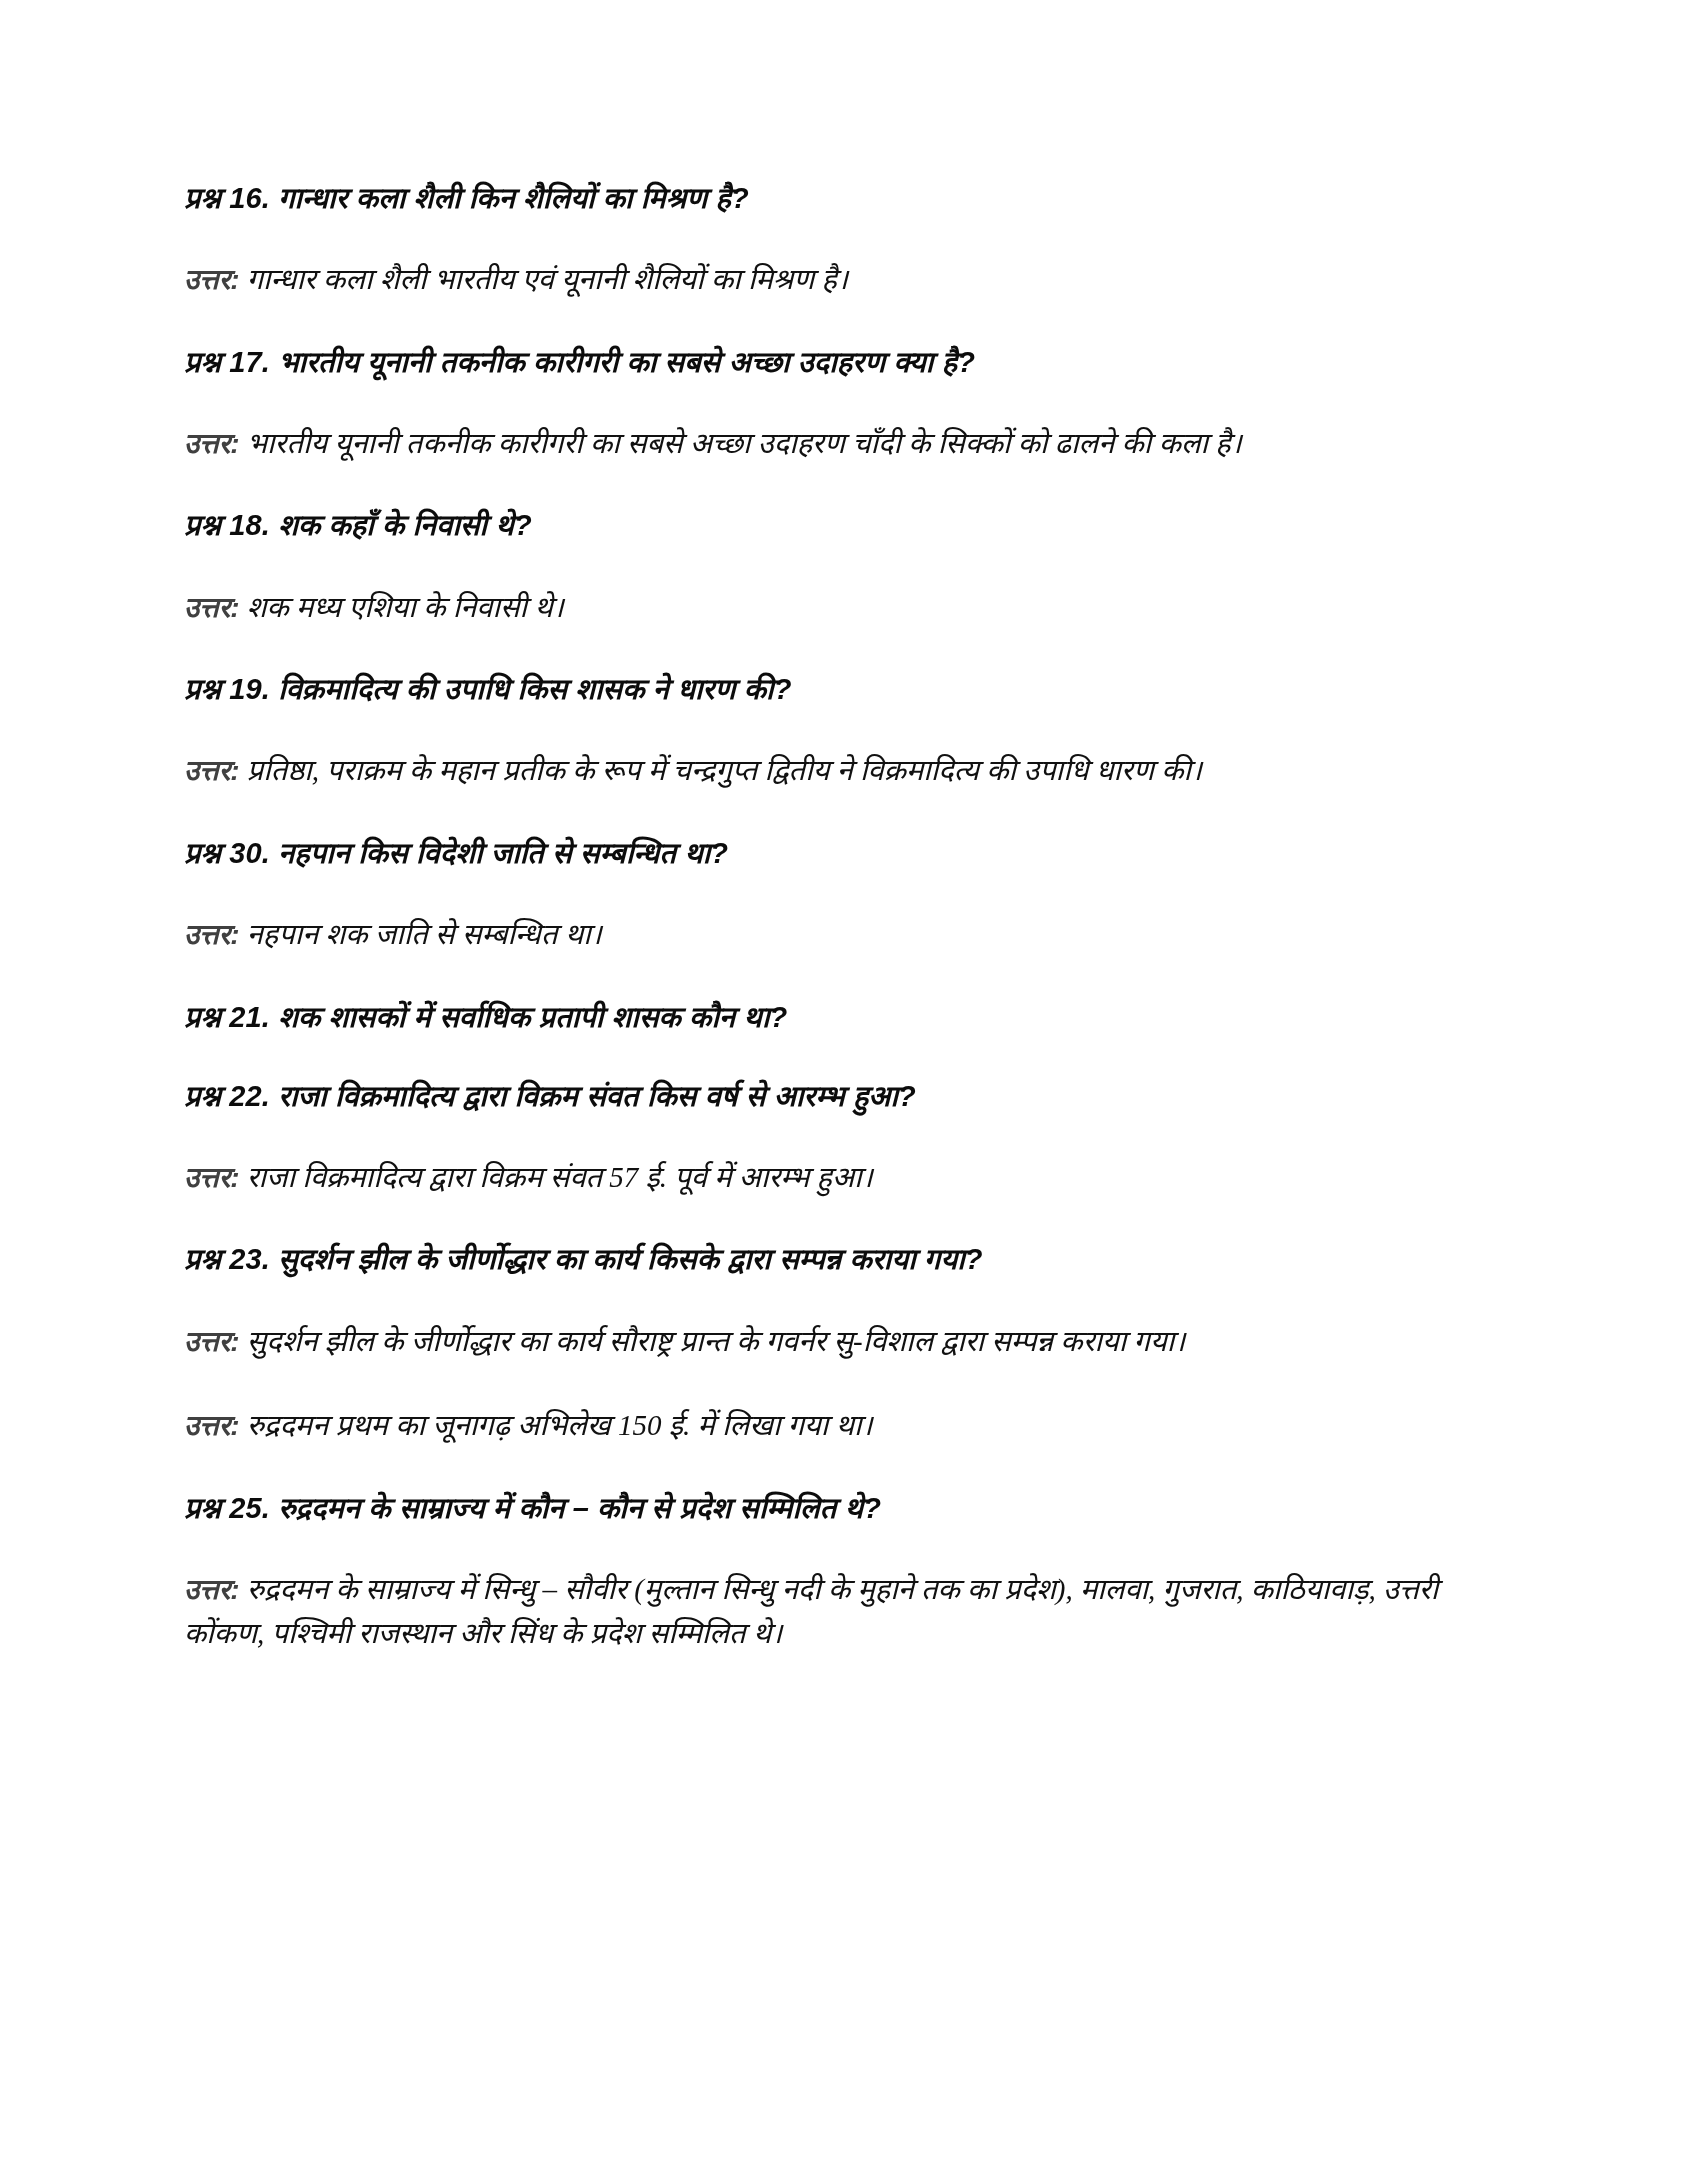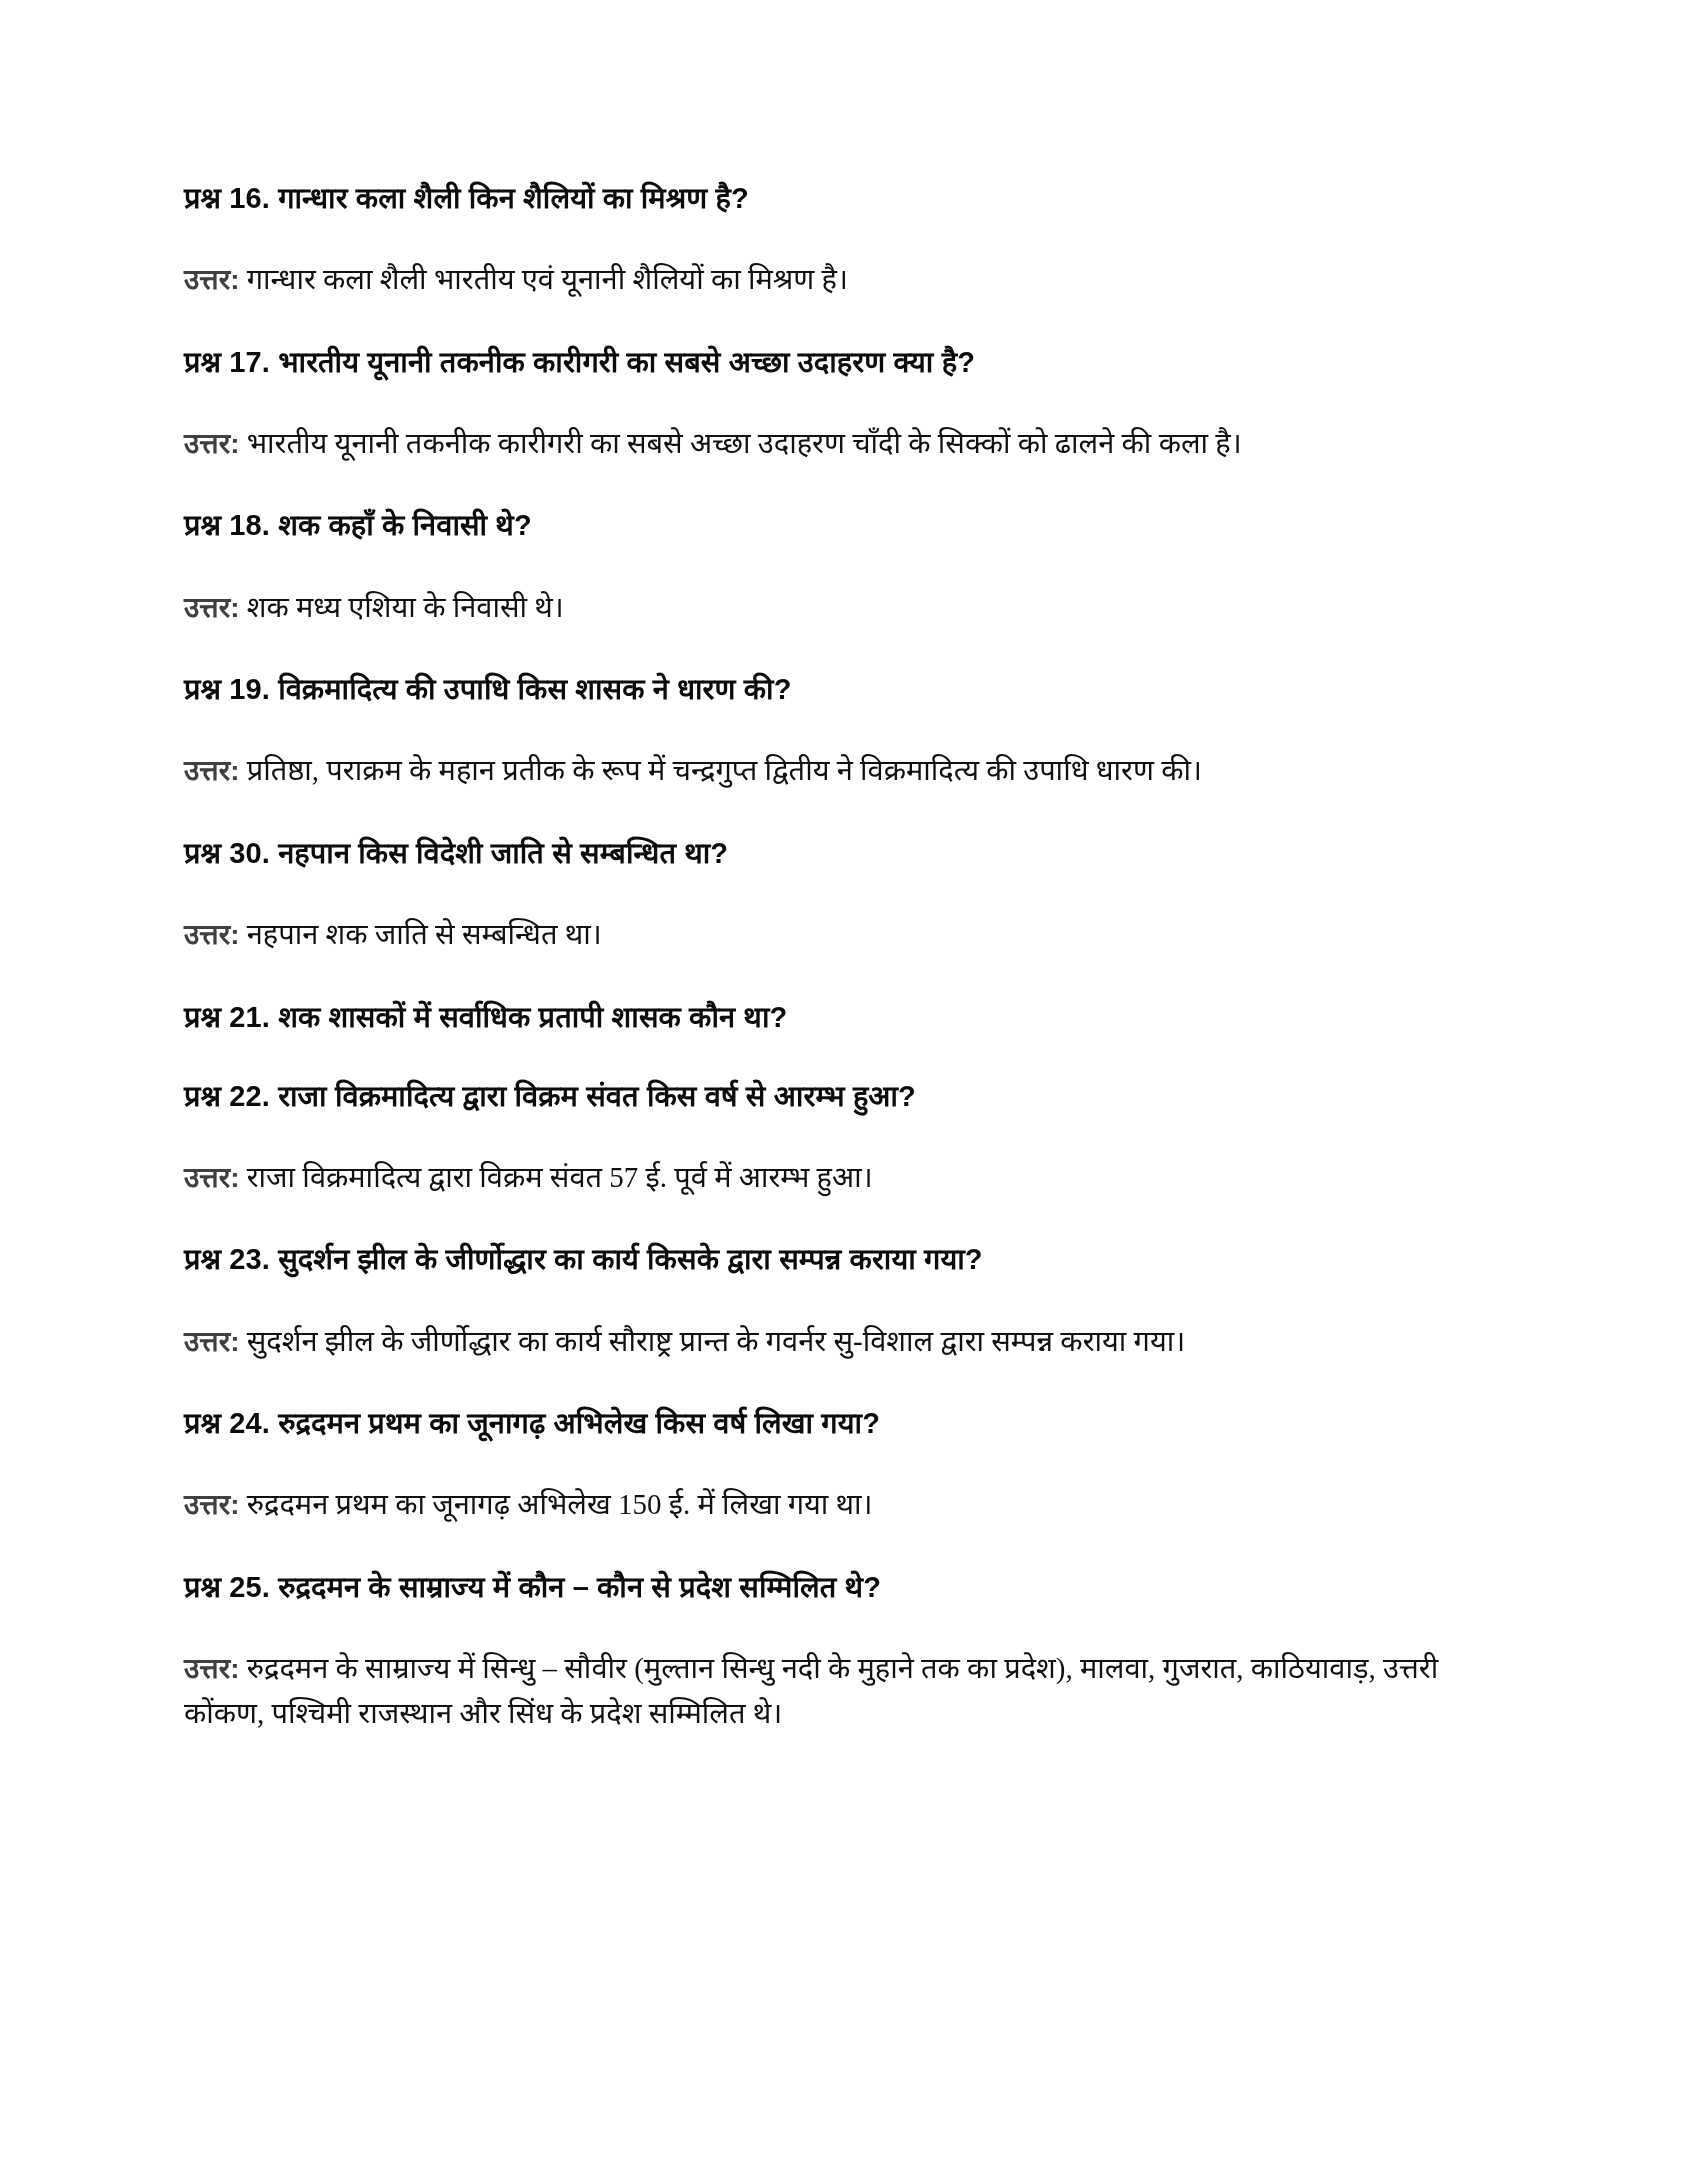--- a/index.html
+++ b/index.html
@@ -9,20 +9,21 @@
     background: #ffffff;
   }
   .page {
     position: relative;
     width: 1683px;
     height: 1742px;
     background: #ffffff;
     box-sizing: border-box;
     overflow: hidden;
     font-family: "Liberation Serif", "DejaVu Serif", serif;
+    font-style: italic;
   }
   .content {
     position: absolute;
     left: 184px;
     top: 178px;
     width: 1307px;
   }
   .qa-block {
     margin: 0 0 0px 0;
   }
@@ -88,21 +89,20 @@
       </div>
       <div class="qa-block">
         <p class="question">प्रश्न 22. राजा विक्रमादित्य द्वारा विक्रम संवत किस वर्ष से आरम्भ हुआ?</p>
         <p class="answer"><span class="ans-label">उत्तर:</span> <span class="ans-text">राजा विक्रमादित्य द्वारा विक्रम संवत 57 ई. पूर्व में आरम्भ हुआ।</span></p>
       </div>
       <div class="qa-block">
         <p class="question">प्रश्न 23. सुदर्शन झील के जीर्णोद्धार का कार्य किसके द्वारा सम्पन्न कराया गया?</p>
         <p class="answer"><span class="ans-label">उत्तर:</span> <span class="ans-text">सुदर्शन झील के जीर्णोद्धार का कार्य सौराष्ट्र प्रान्त के गवर्नर सु-विशाल द्वारा सम्पन्न कराया गया।</span></p>
       </div>
       <div class="qa-block">
-        <p class="question">प्रश्न 24. रुद्रदमन प्रथम का जूनागढ़ अभिलेख किस वर्ष लिखा गया?</p>
         <p class="answer"><span class="ans-label">उत्तर:</span> <span class="ans-text">रुद्रदमन प्रथम का जूनागढ़ अभिलेख 150 ई. में लिखा गया था।</span></p>
       </div>
       <div class="qa-block">
         <p class="question">प्रश्न 25. रुद्रदमन के साम्राज्य में कौन – कौन से प्रदेश सम्मिलित थे?</p>
         <p class="answer"><span class="ans-label">उत्तर:</span> <span class="ans-text">रुद्रदमन के साम्राज्य में सिन्धु – सौवीर (मुल्तान सिन्धु नदी के मुहाने तक का प्रदेश), मालवा, गुजरात, काठियावाड़, उत्तरी कोंकण, पश्चिमी राजस्थान और सिंध के प्रदेश सम्मिलित थे।</span></p>
       </div>
     </div>
 </div>
 
 

